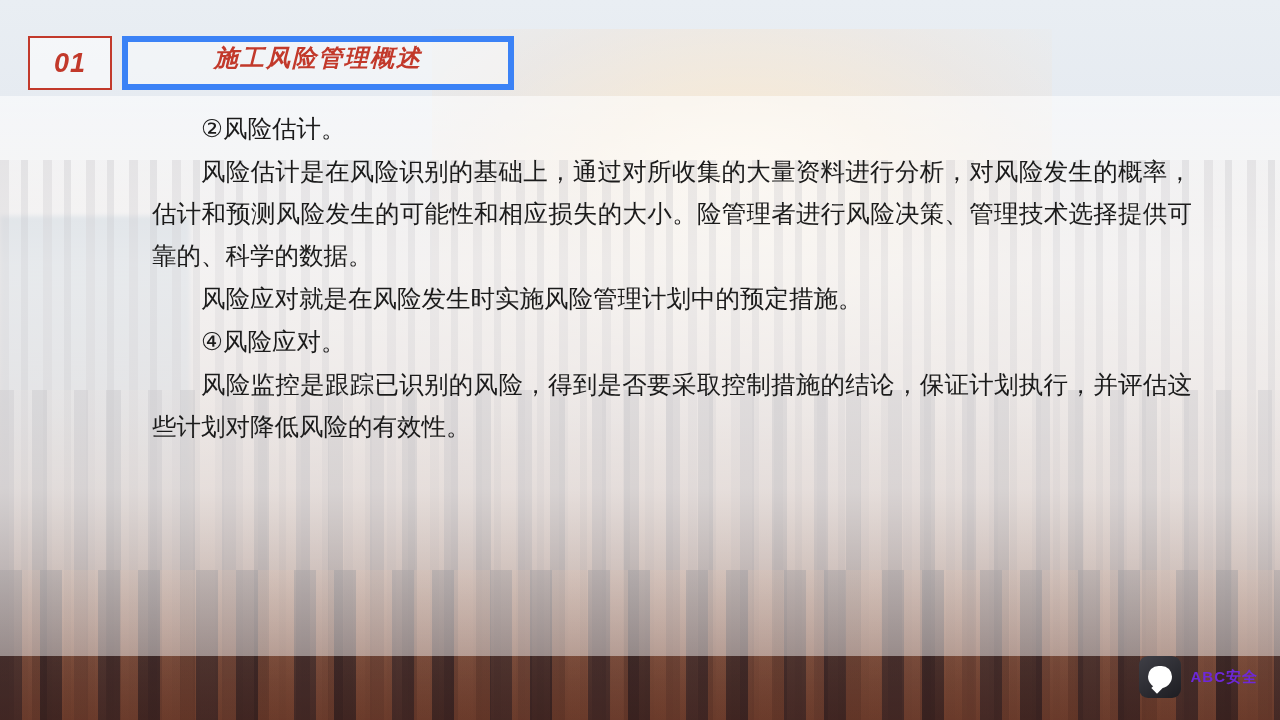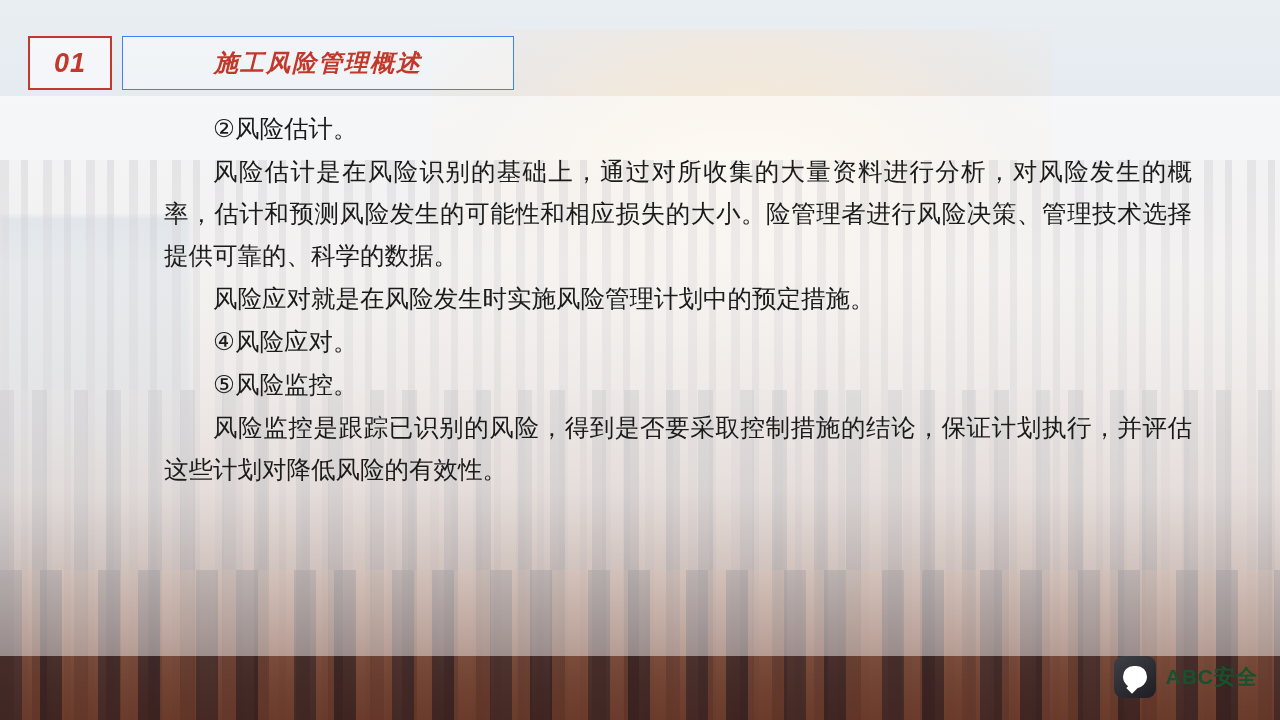--- a/index.html
+++ b/index.html
@@ -111,23 +111,23 @@
     background: rgba(255,255,255,0.55);
     display: flex; align-items: center; justify-content: center;
     color: #c2392b;
     font-size: 27px;
     font-weight: bold;
     letter-spacing: 1px;
   }
   .title-box {
     width: 392px;
     margin-left: 10px;
-    border: 1px solid #3b82f6;
+    border: 6px solid #3b82f6;
     background: rgba(255,255,255,0.42);
-    display: flex; align-items: center; justify-content: center;
+    display: flex; justify-content: center;
   }
   .title-text {
     color: #c2392b;
     font-size: 24px;
     font-weight: bold;
     letter-spacing: 2px;
   }
 
   
   .body {
@@ -135,21 +135,21 @@
     left: 152px; top: 108px;
     width: 1040px;
     z-index: 4;
     color: #1b1b1b;
     font-size: 24.5px;
     line-height: 42px;
   }
   .para {
     text-align: justify;
     text-justify: inter-ideograph;
-    margin: 0 0 1px 12px;
+    margin: 0 0 1px 0;
     text-indent: 2em;
   }
 
   
   .logo {
     position: absolute;
     right: 22px; bottom: 22px;
     display: flex; align-items: center;
     z-index: 6;
   }
@@ -170,22 +170,22 @@
   }
   .logo-mark::after {
     content: "";
     position: absolute;
     left: 14px; top: 28px;
     width: 8px; height: 8px;
     background: #ffffff;
     transform: rotate(45deg);
   }
   .logo-text {
-    color: #14532d;
-    font-size: 21px;
+    color: #6d28d9;
+    font-size: 15px;
     font-weight: bold;
     letter-spacing: 1px;
   }
 </style>
 </head>
 <body>
 
 <div id="slide">
 
   <div class="bg-sky"></div>
@@ -204,21 +204,20 @@
     <div class="title-box">
       <span class="title-text">施工风险管理概述</span>
     </div>
   </div>
 
   <div class="body">
     <p class="para">②风险估计。</p>
     <p class="para">风险估计是在风险识别的基础上，通过对所收集的大量资料进行分析，对风险发生的概率，估计和预测风险发生的可能性和相应损失的大小。险管理者进行风险决策、管理技术选择提供可靠的、科学的数据。</p>
     <p class="para">风险应对就是在风险发生时实施风险管理计划中的预定措施。</p>
     <p class="para">④风险应对。</p>
-    <p class="para">⑤风险监控。</p>
     <p class="para">风险监控是跟踪已识别的风险，得到是否要采取控制措施的结论，保证计划执行，并评估这些计划对降低风险的有效性。</p>
   </div>
 
   <div class="logo">
     <div class="logo-mark"></div>
     <span class="logo-text">ABC安全</span>
   </div>
 
 </div>
 

